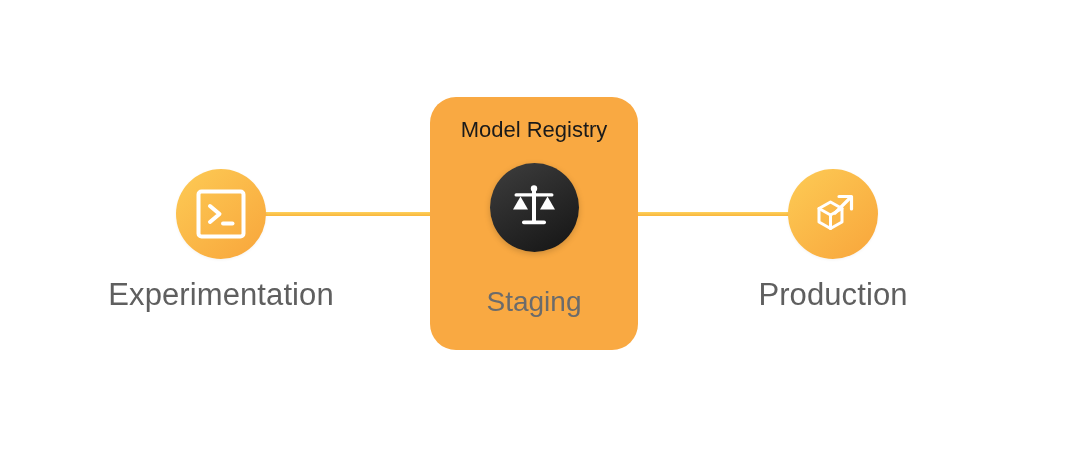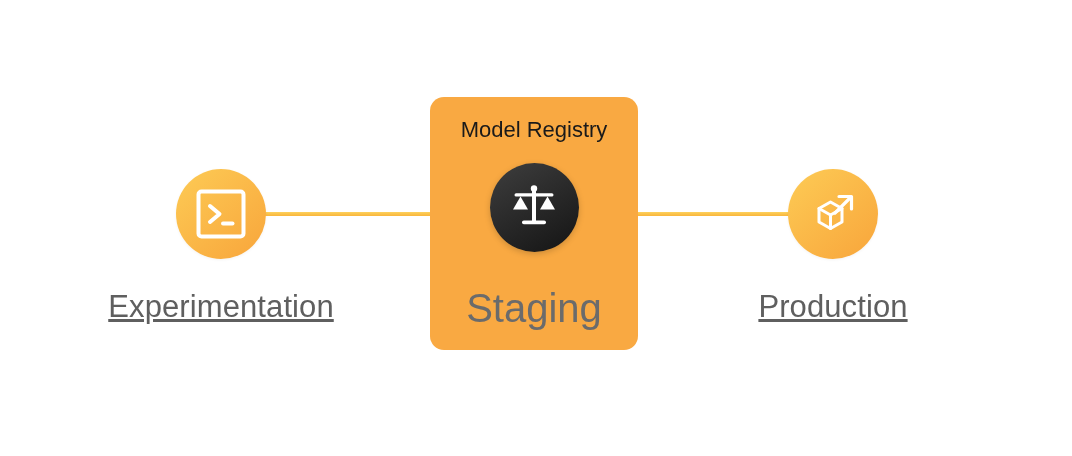--- a/index.html
+++ b/index.html
@@ -51,39 +51,38 @@
     background: linear-gradient(138deg, #FDCB55 0%, #F8A53B 100%);
     display: flex;
     align-items: center;
     justify-content: center;
     position: relative;
     box-shadow: 0 1px 3px rgba(0,0,0,0.05);
   }
   .circle svg { display: block; }
 
   .stage-label {
-    margin-top: 32px;
+    margin-top: 20px;
     font-size: 31px;
     font-weight: 400;
     color: #5f5f5f;
     white-space: nowrap;
     letter-spacing: 0.1px;
     line-height: 1;
-    text-decoration: underline;
   }
 
   
   .registry-box {
     position: absolute;
     left: 430px;
     top: 97px;
     width: 208px;
     height: 253px;
     background: #F9A942;
-    border-radius: 14px;
+    border-radius: 26px;
     display: flex;
     flex-direction: column;
     align-items: center;
   }
   .registry-title {
     margin-top: 22px;
     font-size: 22px;
     font-weight: 400;
     color: #1a1a1a;
     line-height: 1;
@@ -97,21 +96,21 @@
     background: linear-gradient(150deg, #3e3e3e 0%, #2b2b2b 45%, #141414 100%);
     display: flex;
     align-items: center;
     justify-content: center;
     position: relative;
     z-index: 3;
     box-shadow: 0 2px 6px rgba(0,0,0,0.18);
   }
   .registry-label {
     margin-top: 36px;
-    font-size: 40px;
+    font-size: 28px;
     font-weight: 400;
     color: #6b6b6b;
     line-height: 1;
     white-space: nowrap;
   }
 </style>
 </head>
 <body>
 
 <div class="canvas">

